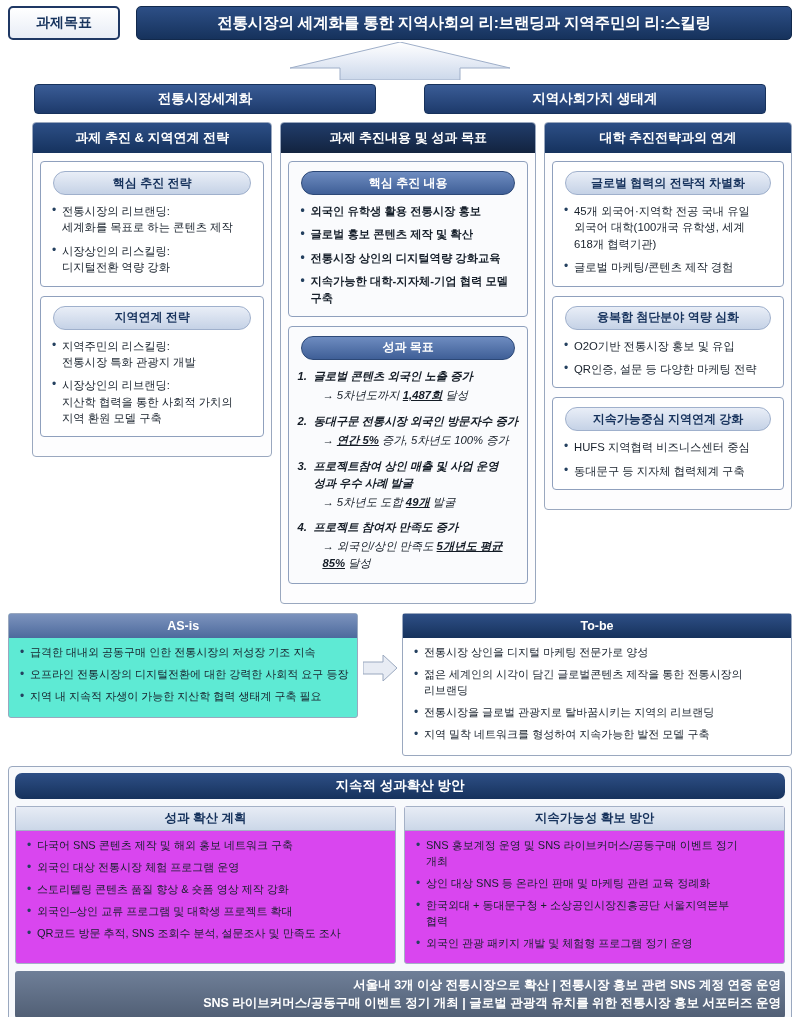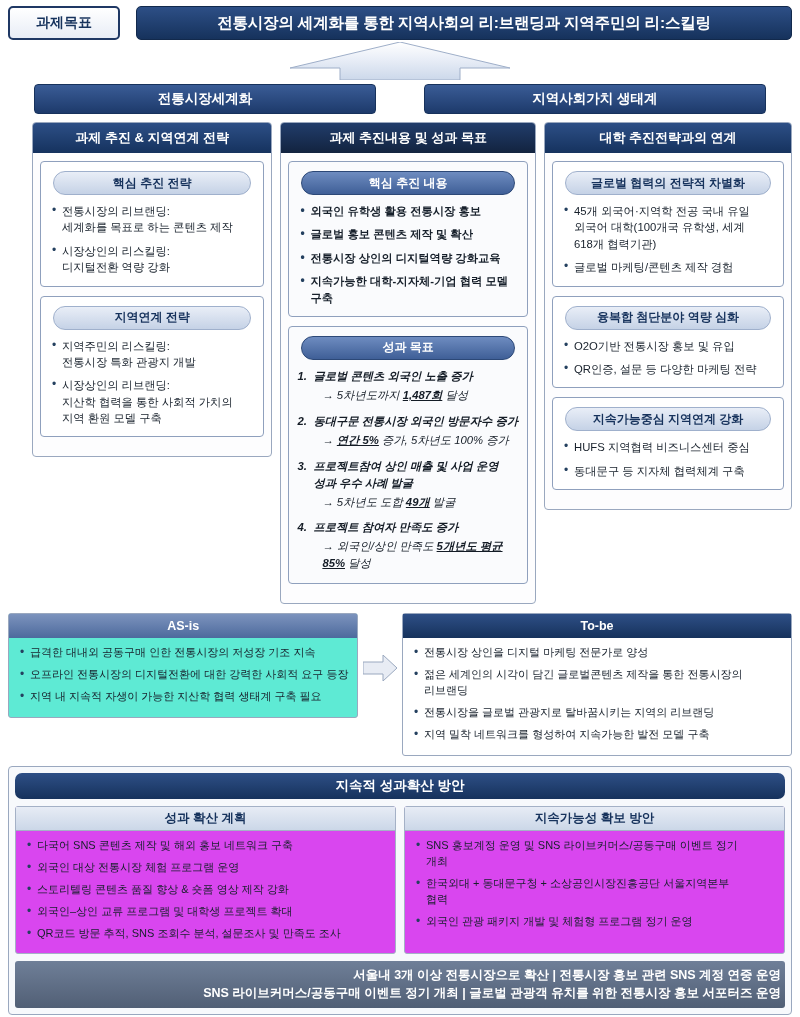--- a/index.html
+++ b/index.html
@@ -316,20 +316,21 @@
             <li>QR코드 방문 추적, SNS 조회수 분석, 설문조사 및 만족도 조사</li>
           </ul>
         </div>
       </div>
       <div class="bcol">
         <div class="bcol-head">지속가능성 확보 방안</div>
         <div class="bcol-body">
           <ul class="bul">
             <li style="white-space:pre-line">SNS 홍보계정 운영 및 SNS 라이브커머스/공동구매 이벤트 정기
 개최</li>
+            <li>상인 대상 SNS 등 온라인 판매 및 마케팅 관련 교육 정례화</li>
             <li style="white-space:pre-line">한국외대 + 동대문구청 + 소상공인시장진흥공단 서울지역본부
 협력</li>
             <li>외국인 관광 패키지 개발 및 체험형 프로그램 정기 운영</li>
           </ul>
         </div>
       </div>
     </div>
     <div class="footer">
       <div>서울내 3개 이상 전통시장으로 확산  |  전통시장 홍보 관련 SNS 계정 연중 운영</div>
       <div>SNS 라이브커머스/공동구매 이벤트 정기 개최  |  글로벌 관광객 유치를 위한 전통시장 홍보 서포터즈 운영</div>

